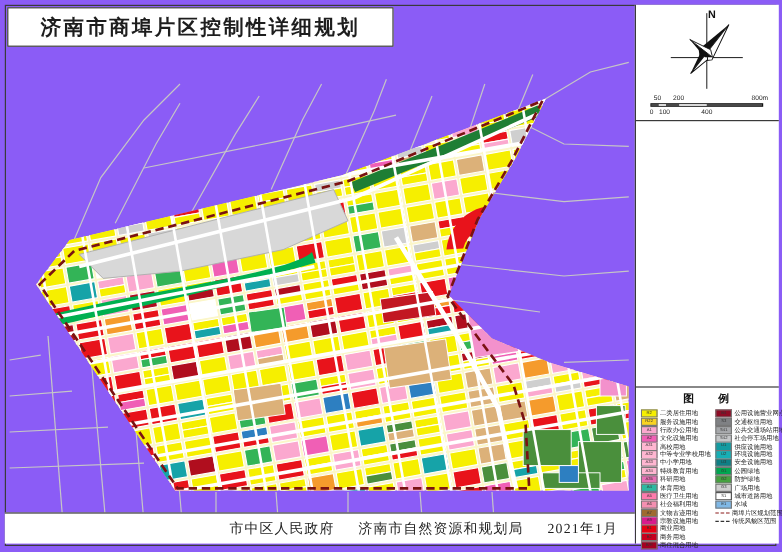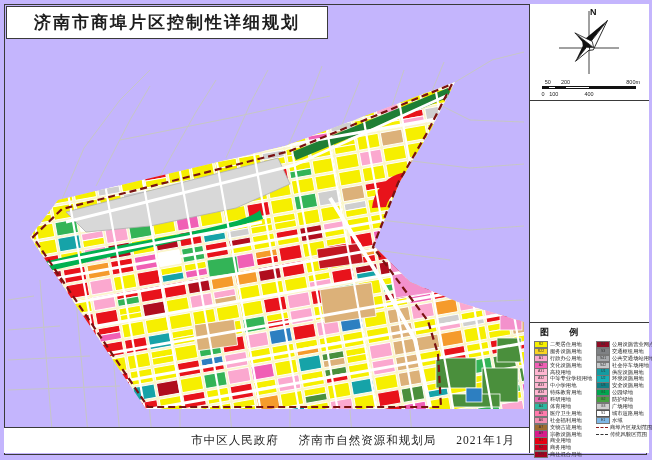--- a/index.html
+++ b/index.html
@@ -1,37 +1,37 @@
 <!DOCTYPE html>
 <html><head>
 <meta charset="utf-8">
 <style>
   html,body{margin:0;padding:0;background:#fff;}
-  #sheet{position:relative;width:652px;height:460px;background:#c4b5fd;overflow:hidden;
+  #sheet{position:relative;width:652px;height:460px;background:#8b5cf6;overflow:hidden;
          font-family:"Liberation Sans",sans-serif;}
   #map-svg{position:absolute;left:0;top:0;}
   .frame{position:absolute;pointer-events:none;border:1.6px solid #3a3a3a;}
   #outer-frame{left:4px;top:4px;width:641px;height:449px;}
   #title-box{position:absolute;left:6px;top:6px;width:320px;height:31px;background:#fff;
              border:1px solid #3a3a3a;display:flex;align-items:center;justify-content:center;}
   #title-box span{font-family:"Liberation Serif",serif;font-weight:bold;font-size:17px;
              letter-spacing:2px;color:#1d1d1d;white-space:nowrap;}
   #right-panel{position:absolute;left:529px;top:4px;width:119px;height:449px;background:#fff;
              border-left:1.2px solid #3a3a3a;display:flex;flex-direction:column;}
   #compass-box{height:96px;border-bottom:1px solid #3a3a3a;position:relative;}
   #compass-svg{position:absolute;left:24px;top:2px;}
   #compass-n{position:absolute;left:60px;top:3px;font-size:9px;font-weight:bold;color:#111;}
   #scalebar{position:absolute;left:12px;top:74px;width:94px;height:20px;font-size:5.5px;color:#222;}
   #scalebar .bar{position:absolute;left:0;top:8px;width:100%;height:3.4px;border:0.8px solid #111;box-sizing:border-box;}
   #scalebar .seg{position:absolute;top:0;height:100%;}
   #scalebar .lbl{position:absolute;transform:translateX(-50%);white-space:nowrap;}
   #scalebar .top{top:1px;} #scalebar .bot{top:13px;}
   #spacer-box{flex:1;}
   #legend-box{height:131px;border-top:1px solid #3a3a3a;padding:2px 3px 0 4px;box-sizing:border-box;}
-  #legend-title{text-align:left;font-weight:bold;font-size:9px;letter-spacing:9px;color:#111;
+  #legend-title{text-align:center;font-weight:bold;font-size:9px;letter-spacing:9px;color:#111;
              font-family:"Liberation Serif",serif;margin:1px 0 2px 6px;}
   #legend-cols{display:flex;gap:3px;}
   .lcol{flex:1;display:flex;flex-direction:column;}
   .litem{display:flex;align-items:center;height:6.9px;overflow:hidden;}
   .lsw{width:12px;height:5.2px;border:0.5px solid #777;margin-right:2px;flex:0 0 auto;
        font-size:3.5px;line-height:5px;text-align:center;color:#333;overflow:hidden;}
   .lsym{width:12px;height:0;margin-right:2px;flex:0 0 auto;}
   .sym-dashdot{border-top:1px dashed #8b1a1a;}
   .sym-dash{border-top:1px dashed #333;}
   .llab{font-size:5.4px;color:#222;white-space:nowrap;transform:scale(.98);transform-origin:left center;}

